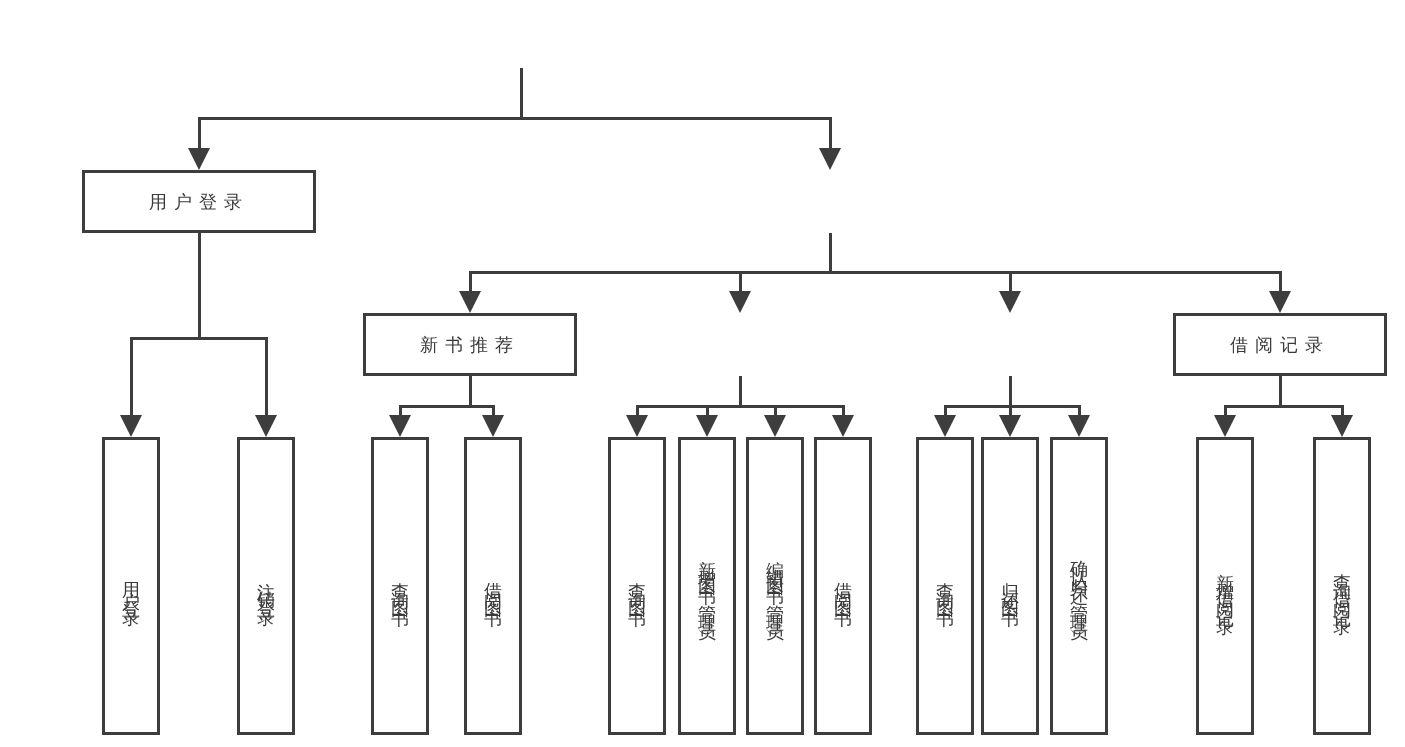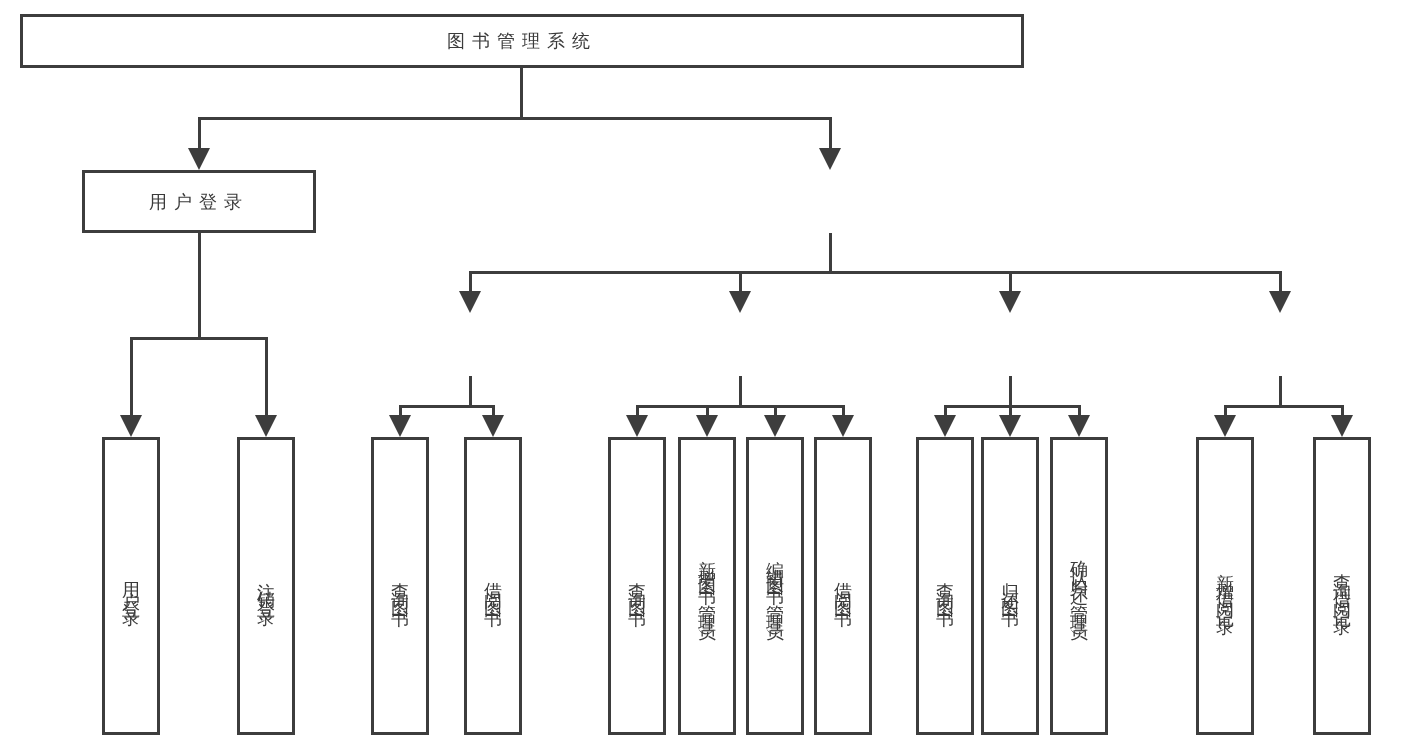--- a/index.html
+++ b/index.html
@@ -36,21 +36,20 @@
     font-size:19px;letter-spacing:1px;color:#989898;
     text-shadow:1px 1px 0 #fff,-1px -1px 0 #fff,1px -1px 0 #fff,-1px 1px 0 #fff,2px 2px 1px #fff;
     white-space:nowrap;
   }
 </style>
 </head>
 <body>
 
 <div class="canvas">
 
-  <div class="box root">图书管理系统</div>
 
   <div class="vline" style="left:520px;top:68px;height:52px"></div>
   <div class="hline" style="left:198px;top:117px;width:633px"></div>
   <div class="vline" style="left:198px;top:117px;height:33px"></div>
   <div class="arrow" style="left:188px;top:148px"></div>
   <div class="vline" style="left:829px;top:117px;height:33px"></div>
   <div class="arrow" style="left:819px;top:148px"></div>
 
   <div class="box lvl2-user">用户登录</div>
 
@@ -65,20 +64,22 @@
   <div class="hline" style="left:469px;top:271px;width:813px"></div>
   <div class="vline" style="left:469px;top:271px;height:22px"></div>
   <div class="arrow" style="left:459px;top:291px"></div>
   <div class="vline" style="left:739px;top:271px;height:22px"></div>
   <div class="arrow" style="left:729px;top:291px"></div>
   <div class="vline" style="left:1009px;top:271px;height:22px"></div>
   <div class="arrow" style="left:999px;top:291px"></div>
   <div class="vline" style="left:1279px;top:271px;height:22px"></div>
   <div class="arrow" style="left:1269px;top:291px"></div>
 
+  <div class="box lvl3" style="left:363px">新书推荐</div>
+  <div class="box lvl3" style="left:1173px">借阅记录</div>
 
   <div class="vline" style="left:469px;top:376px;height:31px"></div>
   <div class="hline" style="left:399px;top:405px;width:96px"></div>
   <div class="vline" style="left:399px;top:405px;height:12px"></div>
   <div class="arrow" style="left:389px;top:415px"></div>
   <div class="vline" style="left:492px;top:405px;height:12px"></div>
   <div class="arrow" style="left:482px;top:415px"></div>
 
   <div class="vline" style="left:739px;top:376px;height:31px"></div>
   <div class="hline" style="left:636px;top:405px;width:209px"></div>

